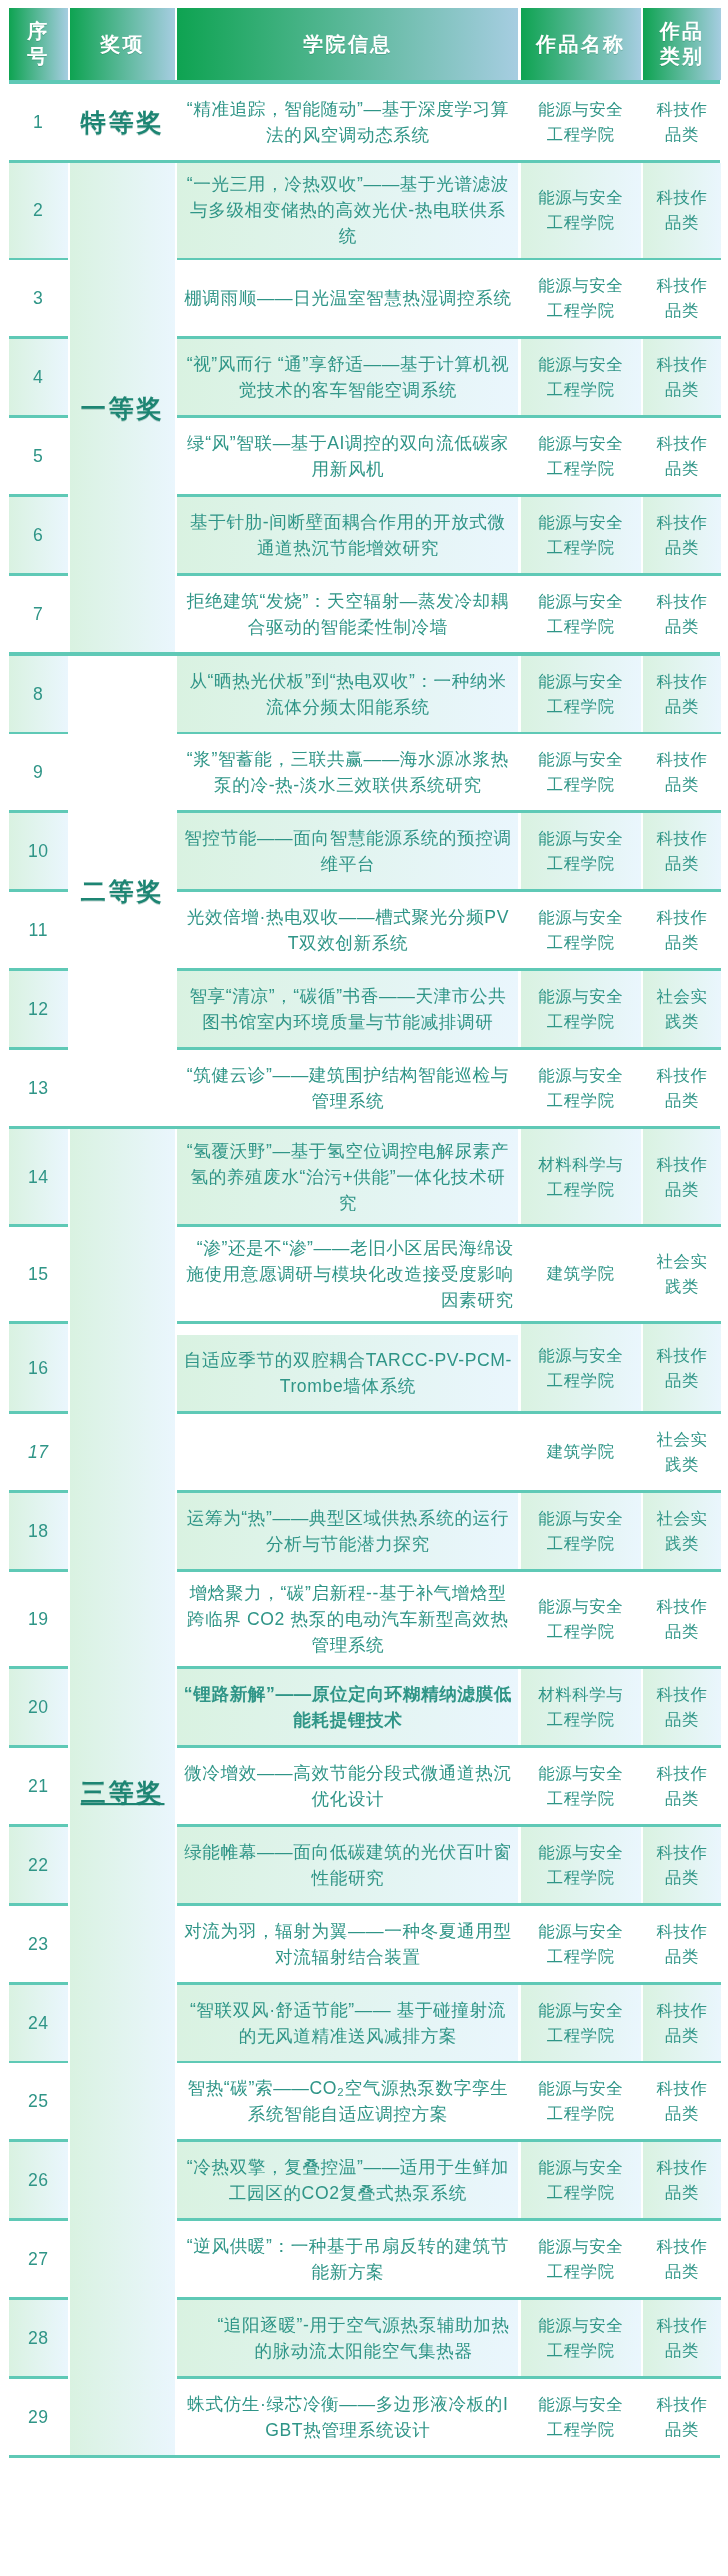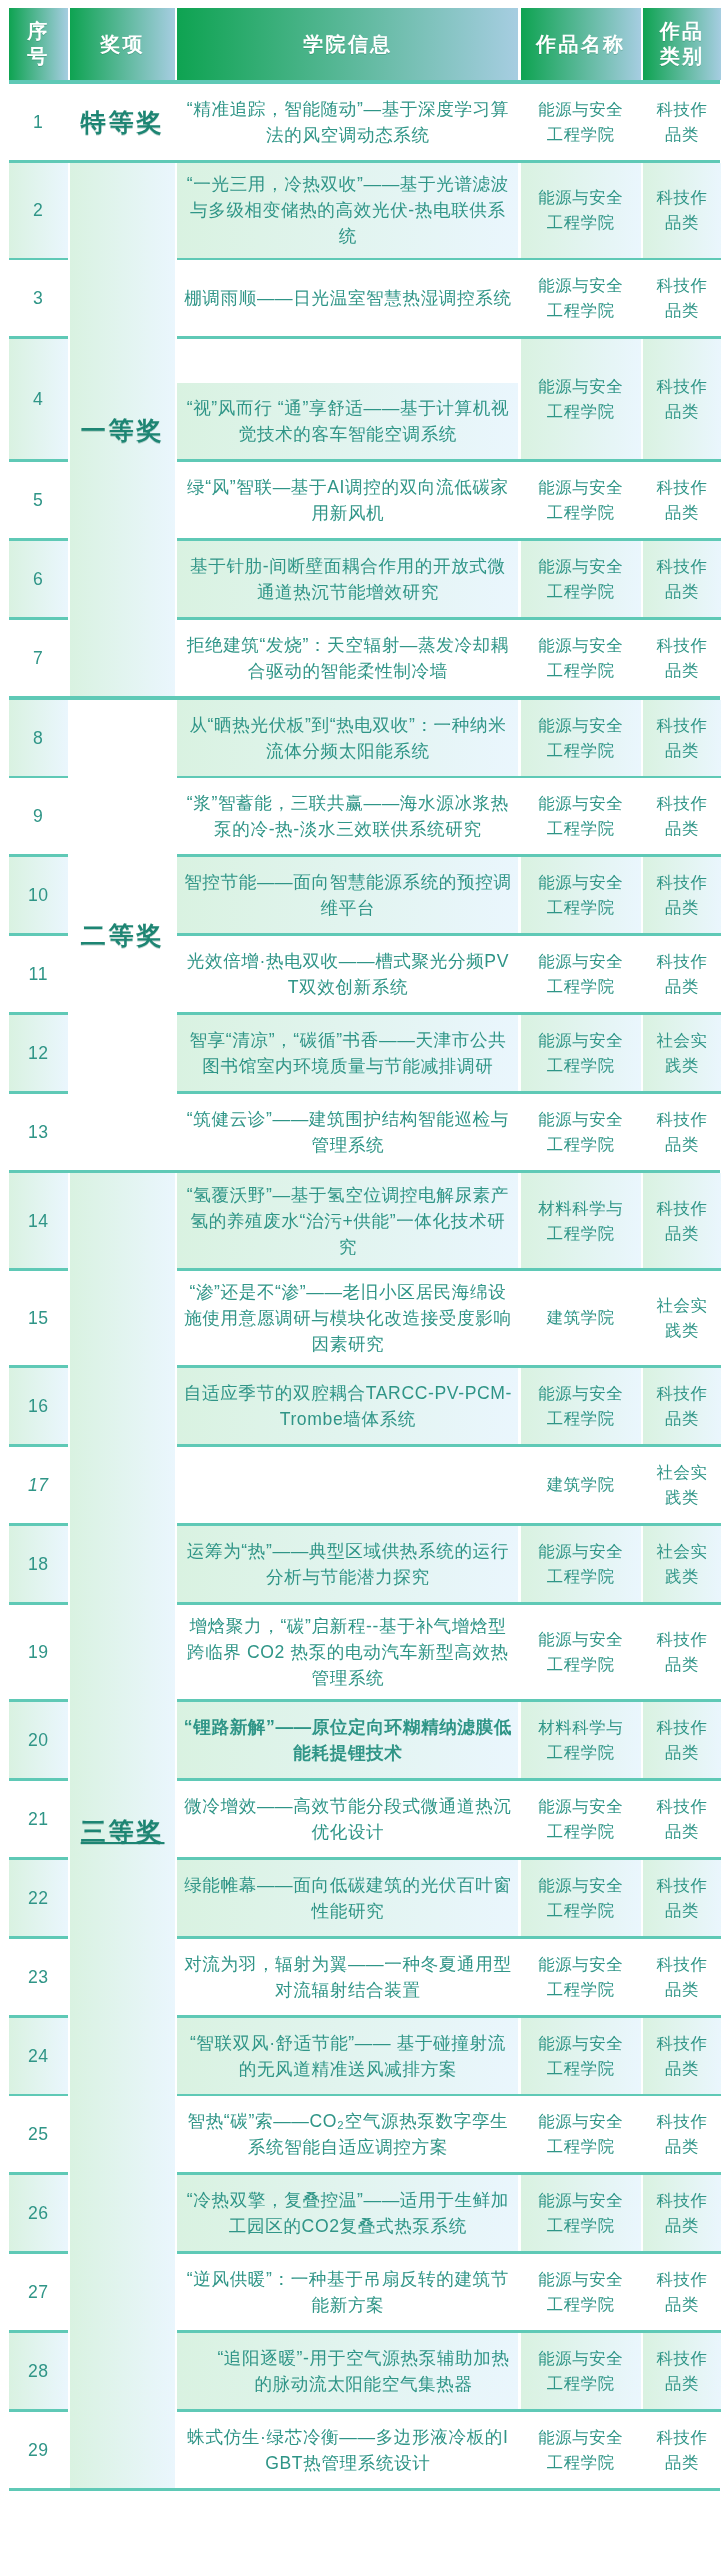--- a/index.html
+++ b/index.html
@@ -106,21 +106,21 @@
         <div class="cell category tint" style="grid-area: 1 / 5;">科技作品类</div>
         <div class="sep" style="grid-area: 2 / 1;"></div>
         <div class="sep" style="grid-area: 2 / 3 / auto / 6;"></div>
         <div class="cell num" style="grid-area: 3 / 1;">3</div>
         <div class="cell title" style="grid-area: 3 / 3;">棚调雨顺——日光温室智慧热湿调控系统</div>
         <div class="cell college" style="grid-area: 3 / 4;">能源与安全工程学院</div>
         <div class="cell category" style="grid-area: 3 / 5;">科技作品类</div>
         <div class="sep" style="grid-area: 4 / 1;"></div>
         <div class="sep" style="grid-area: 4 / 3 / auto / 6;"></div>
         <div class="cell num tint" style="grid-area: 5 / 1;">4</div>
-        <div class="cell title tint" style="grid-area: 5 / 3; margin-top: 44px;">“视”风而行 “通”享舒适——基于计算机视觉技术的客车智能空调系统</div>
+        <div class="cell title tint" style="grid-area: 5 / 3;">“视”风而行 “通”享舒适——基于计算机视觉技术的客车智能空调系统</div>
         <div class="cell college tint" style="grid-area: 5 / 4;">能源与安全工程学院</div>
         <div class="cell category tint" style="grid-area: 5 / 5;">科技作品类</div>
         <div class="sep" style="grid-area: 6 / 1;"></div>
         <div class="sep" style="grid-area: 6 / 3 / auto / 6;"></div>
         <div class="cell num" style="grid-area: 7 / 1;">5</div>
         <div class="cell title" style="grid-area: 7 / 3;">绿“风”智联—基于AI调控的双向流低碳家用新风机</div>
         <div class="cell college" style="grid-area: 7 / 4;">能源与安全工程学院</div>
         <div class="cell category" style="grid-area: 7 / 5;">科技作品类</div>
         <div class="sep" style="grid-area: 8 / 1;"></div>
         <div class="sep" style="grid-area: 8 / 3 / auto / 6;"></div>
@@ -176,27 +176,27 @@
       <div class="fullsep"></div>
       <div class="grid" style="grid-template-rows: auto 2.9px auto 2.9px auto 2.9px auto 2.9px auto 2.9px auto 2.9px auto 2.9px auto 2.9px auto 2.9px auto 2.9px auto 2.9px auto 2.9px auto 2.9px auto 2.9px auto 2.9px auto;">
         <div class="cell award tint" style="grid-area: 1 / 2 / -1; text-decoration: underline;">三等奖</div>
         <div class="cell num tint" style="grid-area: 1 / 1;">14</div>
         <div class="cell title tint" style="grid-area: 1 / 3;">“氢覆沃野”—基于氢空位调控电解尿素产氢的养殖废水“治污+供能”一体化技术研究</div>
         <div class="cell college tint" style="grid-area: 1 / 4;">材料科学与工程学院</div>
         <div class="cell category tint" style="grid-area: 1 / 5;">科技作品类</div>
         <div class="sep" style="grid-area: 2 / 1;"></div>
         <div class="sep" style="grid-area: 2 / 3 / auto / 6;"></div>
         <div class="cell num" style="grid-area: 3 / 1;">15</div>
-        <div class="cell title" style="grid-area: 3 / 3;">“渗”还是不“渗”——老旧小区居民海绵设施使用意愿调研与模块化改造接受度影响因素研究</div>
+        <div class="cell title" style="grid-area: 3 / 3; text-align: right;">“渗”还是不“渗”——老旧小区居民海绵设施使用意愿调研与模块化改造接受度影响因素研究</div>
         <div class="cell college" style="grid-area: 3 / 4;">建筑学院</div>
         <div class="cell category" style="grid-area: 3 / 5;">社会实践类</div>
         <div class="sep" style="grid-area: 4 / 1;"></div>
         <div class="sep" style="grid-area: 4 / 3 / auto / 6;"></div>
         <div class="cell num tint" style="grid-area: 5 / 1;">16</div>
-        <div class="cell title tint" style="grid-area: 5 / 3;">自适应季节的双腔耦合TARCC-PV-PCM-Trombe墙体系统</div>
+        <div class="cell title tint" style="grid-area: 5 / 3; margin-top: 11px;">自适应季节的双腔耦合TARCC-PV-PCM-Trombe墙体系统</div>
         <div class="cell college tint" style="grid-area: 5 / 4;">能源与安全工程学院</div>
         <div class="cell category tint" style="grid-area: 5 / 5;">科技作品类</div>
         <div class="sep" style="grid-area: 6 / 1;"></div>
         <div class="sep" style="grid-area: 6 / 3 / auto / 6;"></div>
         <div class="cell num" style="grid-area: 7 / 1; font-style: italic;">17</div>
         <div class="cell college" style="grid-area: 7 / 4;">建筑学院</div>
         <div class="cell category" style="grid-area: 7 / 5;">社会实践类</div>
         <div class="sep" style="grid-area: 8 / 1;"></div>
         <div class="sep" style="grid-area: 8 / 3 / auto / 6;"></div>
         <div class="cell num tint" style="grid-area: 9 / 1;">18</div>

